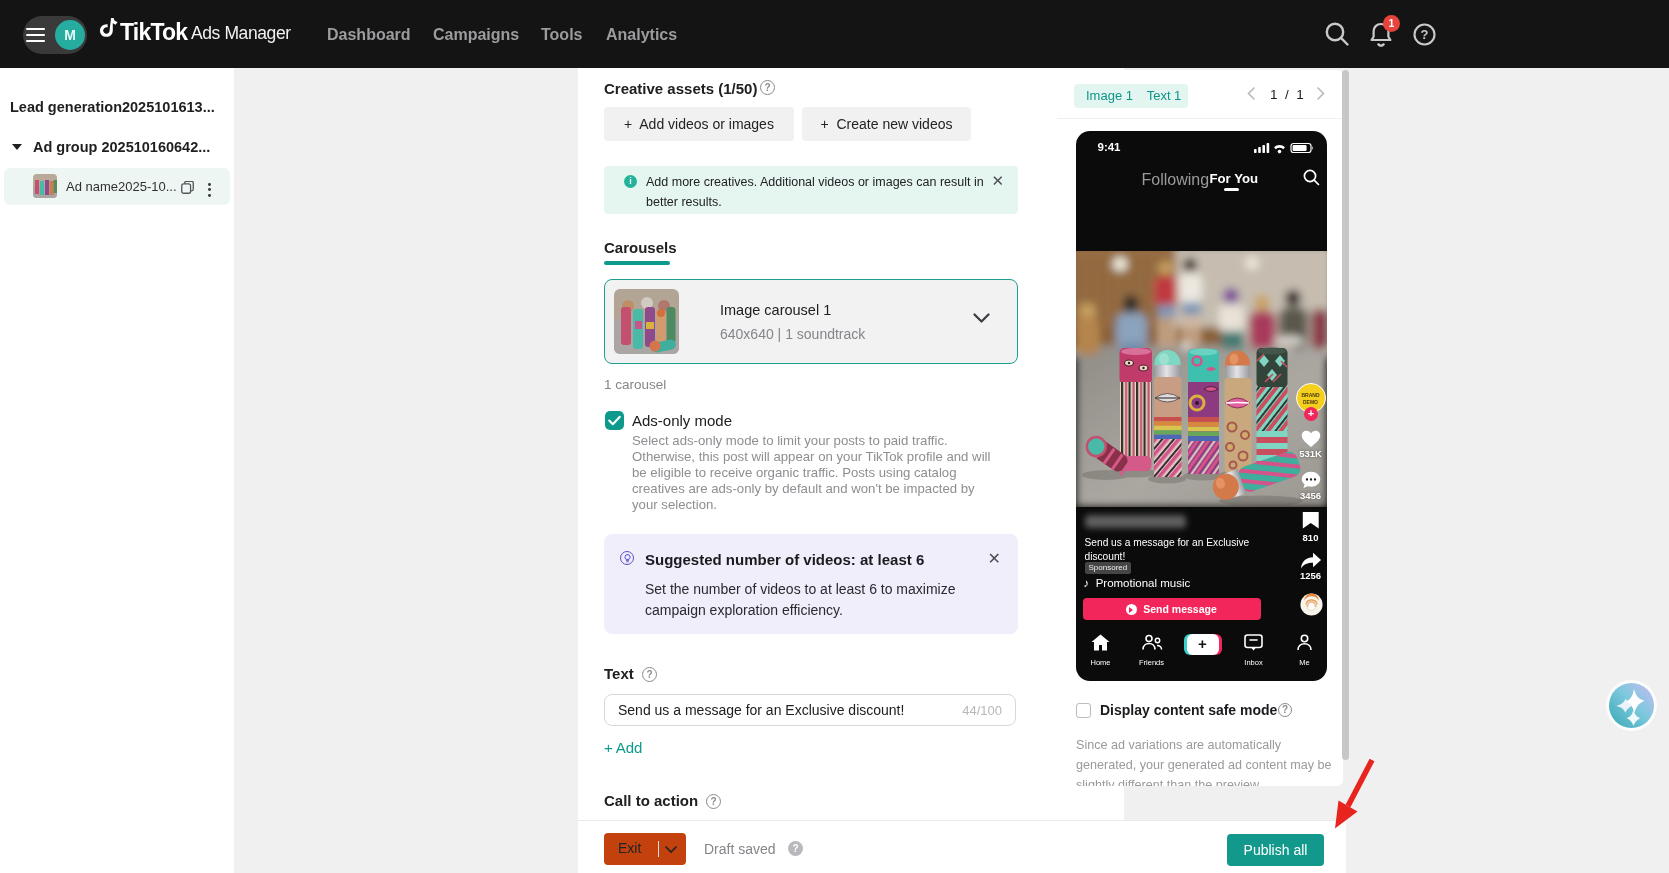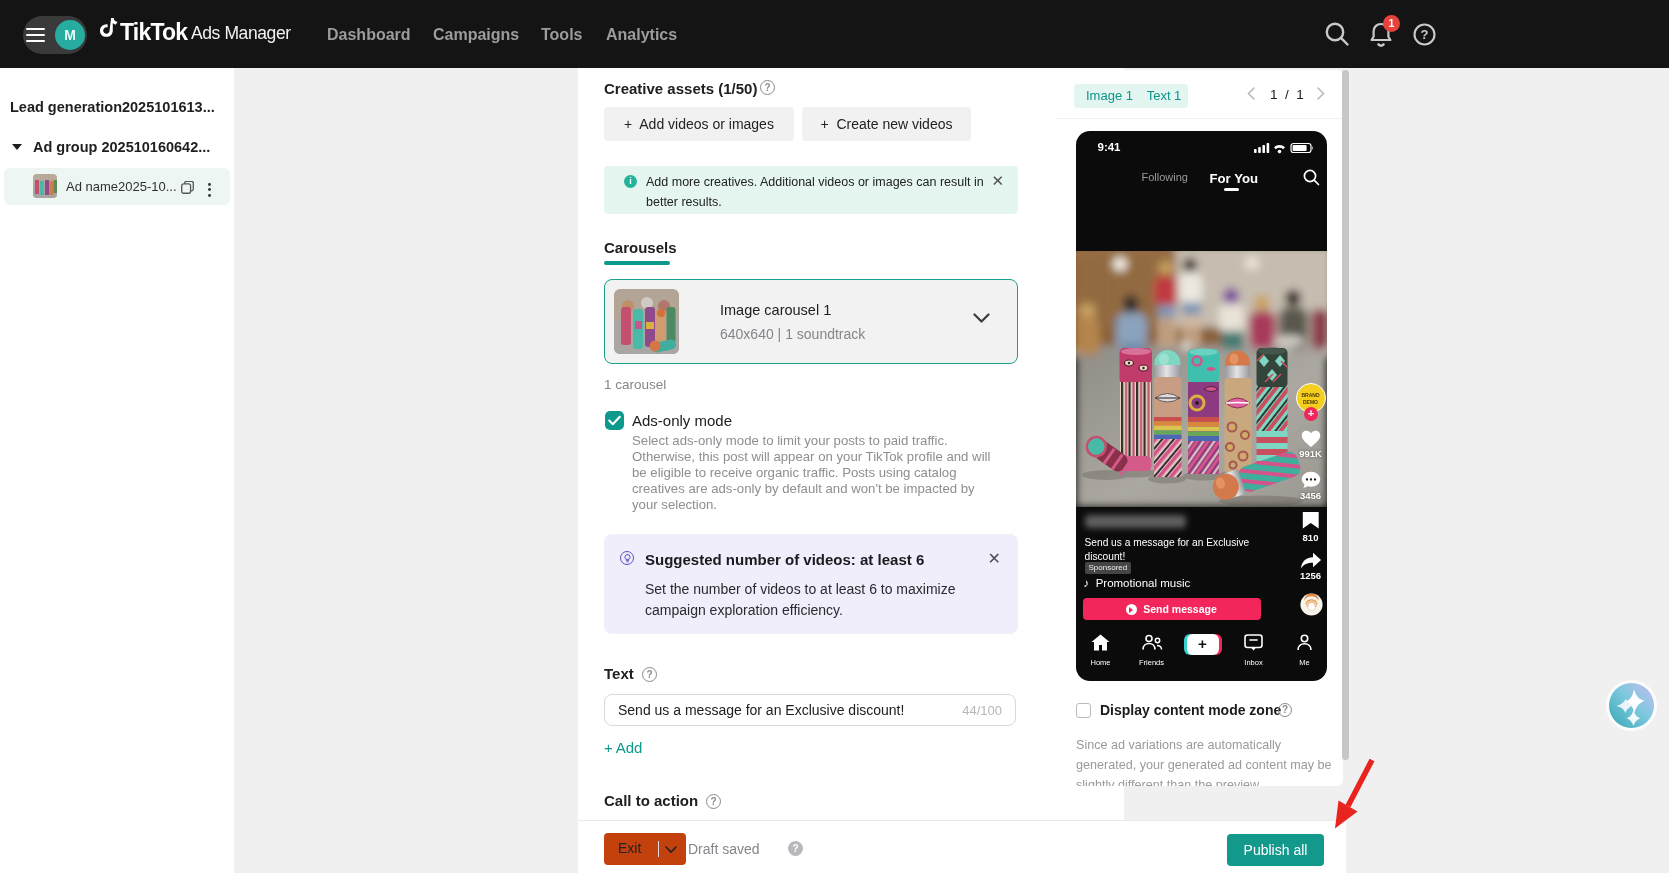--- a/index.html
+++ b/index.html
@@ -61,40 +61,40 @@
   #texth { left:26px; top:597px; font-size:15px; font-weight:bold; color:#202023; }
   #tinput { left:26px; top:626px; width:412px; height:32px; border:1px solid #d8d8db; border-radius:8px; background:#fff; }
   #tival { left:13px; top:7px; font-size:14px; color:#202023; }
   #ticnt { right:13px; top:8px; font-size:13px; color:#b7b7bb; }
   #addl { left:26px; top:671px; font-size:15px; color:#0d9a8c; }
   #ctah { left:26px; top:724px; font-size:15px; font-weight:bold; color:#202023; }
 
   
   #footer { left:578px; top:820px; width:768px; height:53px; background:#fff; border-top:1px solid #e9e9ea; }
   #exitb { left:26px; top:12px; width:82px; height:32px; background:#c2410c; border-radius:4px; }
-  #draft { left:110px; top:20px; font-size:14px; color:#85858a; }
+  #draft { left:126px; top:20px; font-size:14px; color:#85858a; }
   #draftq { left:210px; top:20px; width:15px; height:15px; background:#b9b9bd; border-radius:50%; color:#fff; font-size:10px; font-weight:bold; text-align:center; line-height:15px; }
   #pub { left:649px; top:13px; width:97px; height:32px; background:#12998c; border-radius:4px; color:#fff; font-size:14px; text-align:center; line-height:32px; }
 
   
   #rpanel { left:1057px; top:70px; width:286px; height:716px; background:#fff; border-radius:6px; overflow:hidden; }
   .chip { position:absolute; top:14px; height:24px; background:#e3f5f0; border-radius:4px; color:#0e9488; font-size:13px; line-height:24px; text-align:center; }
   #rsep { left:0px; top:48px; width:286px; height:1px; background:#f0f0f0; }
   #pgl { left:190px; top:17px; color:#b9b9bd; font-size:13px; }
   #pgn { left:213px; top:17px; color:#1b1b1f; font-size:13.5px; }
   #pgr { left:260px; top:17px; color:#b9b9bd; font-size:13px; }
   #szchk { left:19px; top:633px; width:15px; height:15px; border:1.5px solid #bcbcc0; border-radius:3px; background:#fff; }
   #szlab { left:43px; top:632px; font-size:14px; font-weight:bold; color:#1b1b1f; }
   #szpara { left:19px; top:665px; font-size:12.6px; color:#9a9a9e; line-height:20px; white-space:nowrap; }
 
   
   #phone { left:18.5px; top:61px; width:251px; height:550px; background:#0b0b0b; border-radius:14px; overflow:hidden; color:#fff; }
   #ptime { left:22px; top:10px; font-size:11.5px; font-weight:bold; }
   #pstat { left:178px; top:11px; }
-  #pfollow { left:66px; top:40px; font-size:11px; color:#9a9a9a; }
+  #pfollow { left:66px; top:40px; font-size:16px; color:#9a9a9a; }
   #pforyou { left:134px; top:39.5px; font-size:13.2px; font-weight:bold; color:#fff; }
   #punder { left:148px; top:57px; width:15px; height:2.5px; background:#fff; border-radius:2px; }
   #psearch { left:227px; top:38px; }
   #pimg { left:0; top:120px; width:251px; height:256px; }
   #uname { left:9px; top:384px; width:101px; height:13px; background:#6f6f6f; border-radius:4px; filter:blur(3px); opacity:0.85; }
   #pcap { left:9px; top:405px; font-size:10.2px; line-height:13.5px; white-space:nowrap; }
   #spons { left:9px; top:431px; height:12px; background:rgba(140,140,140,0.45); border-radius:2px; font-size:8px; line-height:12px; padding:0 4px; color:#efefef; }
   #pmusic { left:8px; top:446px; font-size:11.5px; }
   #sendbtn { left:7px; top:467px; width:178px; height:22px; background:#f2265b; border-radius:4px; text-align:center; font-size:10.5px; font-weight:bold; line-height:22px; }
   .ptab { position:absolute; width:50px; text-align:center; }
@@ -490,21 +490,21 @@
       <div id="pcap" class="abs">Send us a message for an Exclusive<br>discount!</div>
       <div id="spons" class="abs">Sponsored</div>
       <div id="pmusic" class="abs">♪&nbsp; Promotional music</div>
       <div id="sendbtn" class="abs"><span style="display:inline-block;width:11px;height:11px;border-radius:50%;background:#fff;vertical-align:-2px;margin-right:6px;position:relative;"><span style="position:absolute;left:3px;top:2.5px;width:0;height:0;border-left:4px solid #f2265b;border-top:3px solid transparent;border-bottom:3px solid transparent;"></span></span>Send message</div>
 
       <div class="abs" style="left:220px; top:251.5px; width:30px; height:30px; border-radius:50%; background:#f5cf1d; border:1px solid #fff; text-align:center; font-size:5px; font-weight:bold; color:#4a3a10; line-height:6.5px; padding-top:8.5px;">BRAND<br>DEMO</div>
       <div class="abs" style="left:228.5px; top:276px; width:14px; height:14px; border-radius:50%; background:#f2265b; color:#fff; text-align:center; font-size:11px; line-height:13.5px; font-weight:bold;">+</div>
       <svg class="abs" style="left:225px; top:299px;" width="20" height="18.5" viewBox="0 0 26 24">
           <path d="M13 22 C5 16 1 11.5 1 7.2 C1 3.6 3.8 1 7.2 1 C9.6 1 11.9 2.4 13 4.6 C14.1 2.4 16.4 1 18.8 1 C22.2 1 25 3.6 25 7.2 C25 11.5 21 16 13 22z" fill="#fff"></path>
         </svg>
-      <div class="railn" style="left:205px; top:317px;">991K</div>
+      <div class="railn" style="left:205px; top:317px;">531K</div>
       <svg class="abs" style="left:225px; top:340px;" width="20" height="18.5" viewBox="0 0 26 24">
           <path d="M13 1 C19.6 1 25 5.3 25 10.7 C25 16.1 19.6 20.4 13 20.4 C11.5 20.4 10.1 20.2 8.8 19.8 L3.2 22 L4.6 17.2 C2.4 15.5 1 13.2 1 10.7 C1 5.3 6.4 1 13 1z" fill="#fff"></path>
           <circle cx="7.8" cy="11" r="1.5" fill="#1b1b1b"></circle>
           <circle cx="13" cy="11" r="1.5" fill="#1b1b1b"></circle>
           <circle cx="18.2" cy="11" r="1.5" fill="#1b1b1b"></circle>
         </svg>
       <div class="railn" style="left:205px; top:358.5px;">3456</div>
       <svg class="abs" style="left:226px; top:380px;" width="17.5" height="18.5" viewBox="0 0 22 23">
           <path d="M1 1 h20 v21 l-10-7 l-10 7z" fill="#fff"></path>
         </svg>
@@ -552,21 +552,21 @@
       <div class="ptab" style="left:204px; top:503px;">
         <svg width="17" height="17" viewBox="0 0 17 17">
             <circle cx="8.5" cy="4.5" r="3.2" fill="none" stroke="#fff" stroke-width="1.6"></circle>
             <path d="M2 16 c0-4 2.9-6.3 6.5-6.3 s6.5 2.3 6.5 6.3" fill="none" stroke="#fff" stroke-width="1.6"></path>
           </svg>
         <div class="lbl">Me</div>
       </div>
     </div>
 
     <div id="szchk" class="abs"></div>
-    <div id="szlab" class="abs">Display content mode zone</div>
+    <div id="szlab" class="abs">Display content safe mode</div>
     <div class="qicon" style="left:221px; top:633px; width:14px; height:14px; line-height:12px;">?</div>
     <div id="szpara" class="abs">Since ad variations are automatically<br>generated, your generated ad content may be<br>slightly different than the preview.</div>
   </div>
   <div id="scrollb" class="abs"></div>
   <div id="fab" class="abs">
     <svg width="45" height="45" viewBox="0 0 45 45">
       <path d="M25 6 C27.2 13.5 29.5 16 35.5 17.8 C29.5 20.5 27.2 23.5 25.5 30 C23.8 23.5 21.5 20.5 16 18.8 C22 16.3 23.8 13 25 6z" fill="#fff"></path>
       <path d="M7.5 23 C12.5 21.2 15 19.5 16.8 15.5 C18 19.5 20.5 21.2 24.5 22.3 C20.5 24 18 25.8 16.3 30 C15 25.8 12 24 7.5 23z" fill="#f2f6fb" opacity="0.95"></path>
       <path d="M24.5 27 C26 32 27.8 34 31.5 35.2 C27.8 36.8 26 38.8 24.5 43 C23 38.8 21.2 36.8 17.5 35.2 C21.2 34 23 32 24.5 27z" fill="#fff" opacity="0.9"></path>
     </svg>

